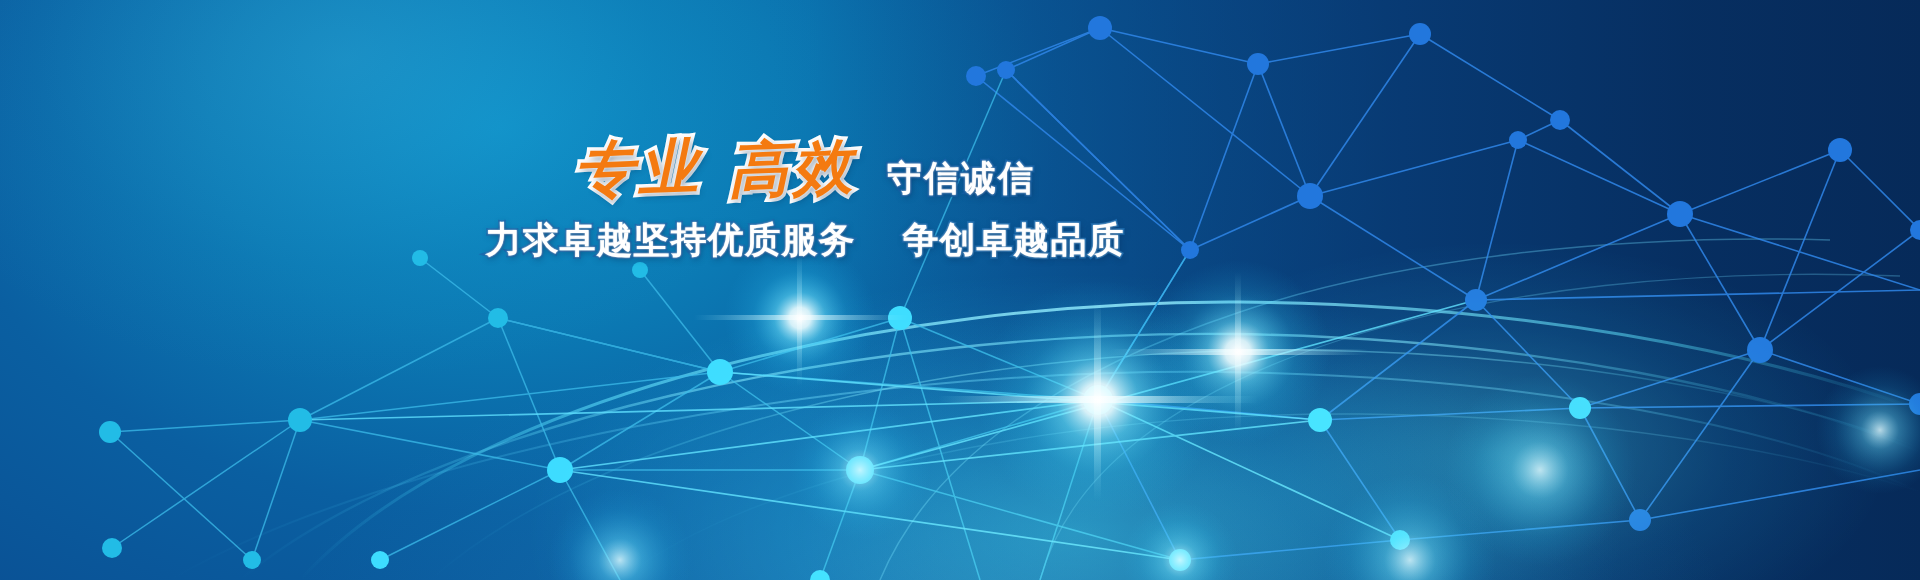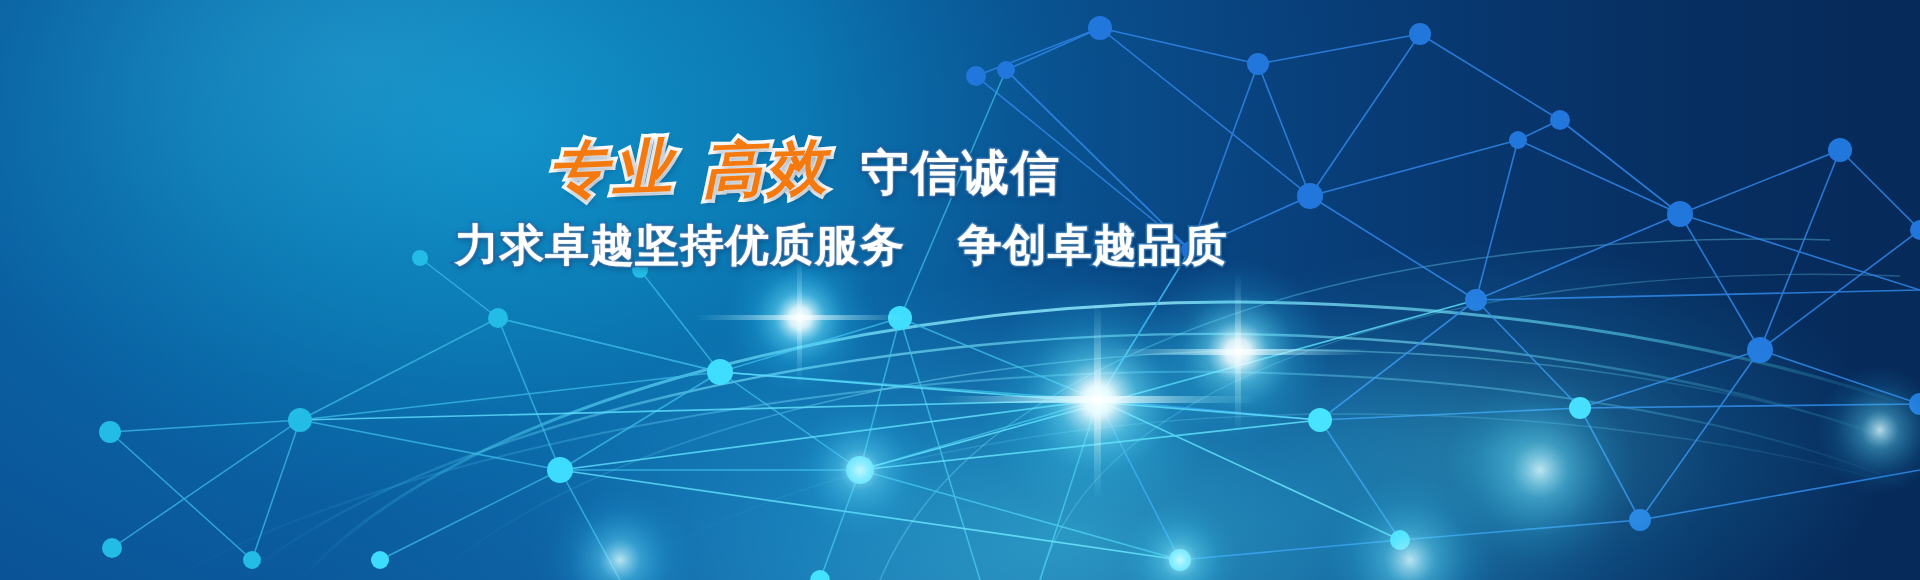--- a/index.html
+++ b/index.html
@@ -74,37 +74,37 @@
     text-shadow:
       0 0 3px rgba(255,255,255,.95),
       2px 3px 7px rgba(4,40,80,.45);
     transform:rotate(-2.2deg);
     transform-origin:center bottom;
   }
   .brush-gap { width:26px; display:inline-block; }
 
   .slab {
     font-family:"DejaVu Sans", sans-serif;
-    font-size:48px;
+    font-size:35px;
     font-weight:700;
     letter-spacing:2px;
     color:#ffffff;
     -webkit-text-stroke:4px #1462a8;
     paint-order:stroke fill;
     text-shadow:
       0 0 2px rgba(255,255,255,.9),
       1px 2px 6px rgba(4,36,76,.55);
     margin-left:30px;
     padding-bottom:2px;
   }
 
   #subline {
     margin-top:18px;
     font-family:"DejaVu Sans", sans-serif;
-    font-size:44px;
+    font-size:36px;
     font-weight:700;
     letter-spacing:1px;
     color:#ffffff;
     white-space:nowrap;
     -webkit-text-stroke:3.5px #1a6cb0;
     paint-order:stroke fill;
     text-shadow:
       0 0 2px rgba(255,255,255,.85),
       1px 2px 6px rgba(4,36,76,.5);
   }

